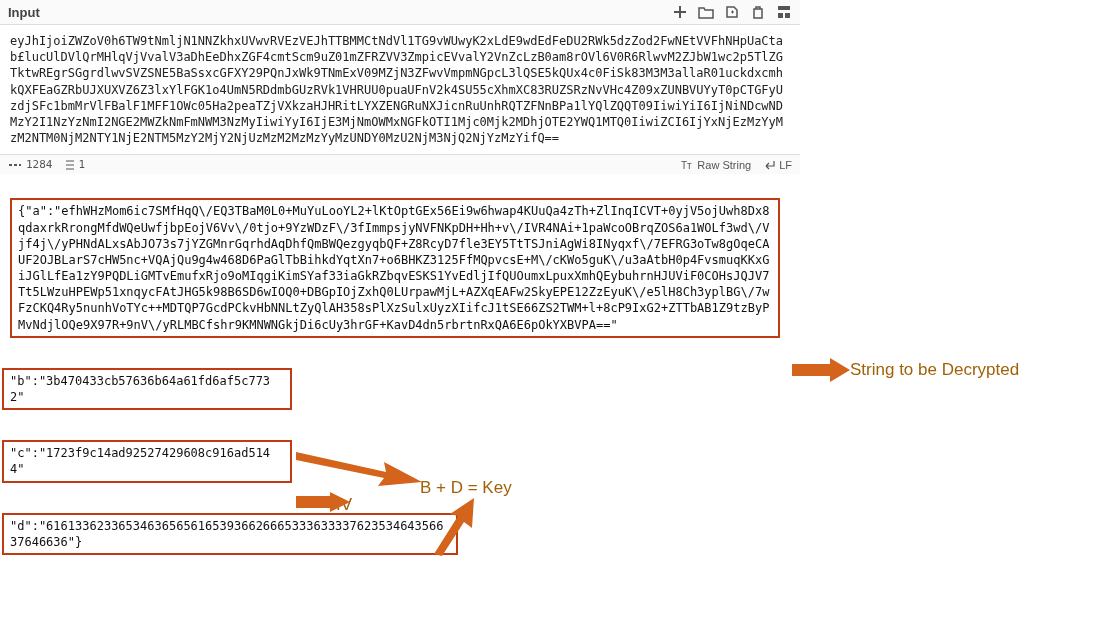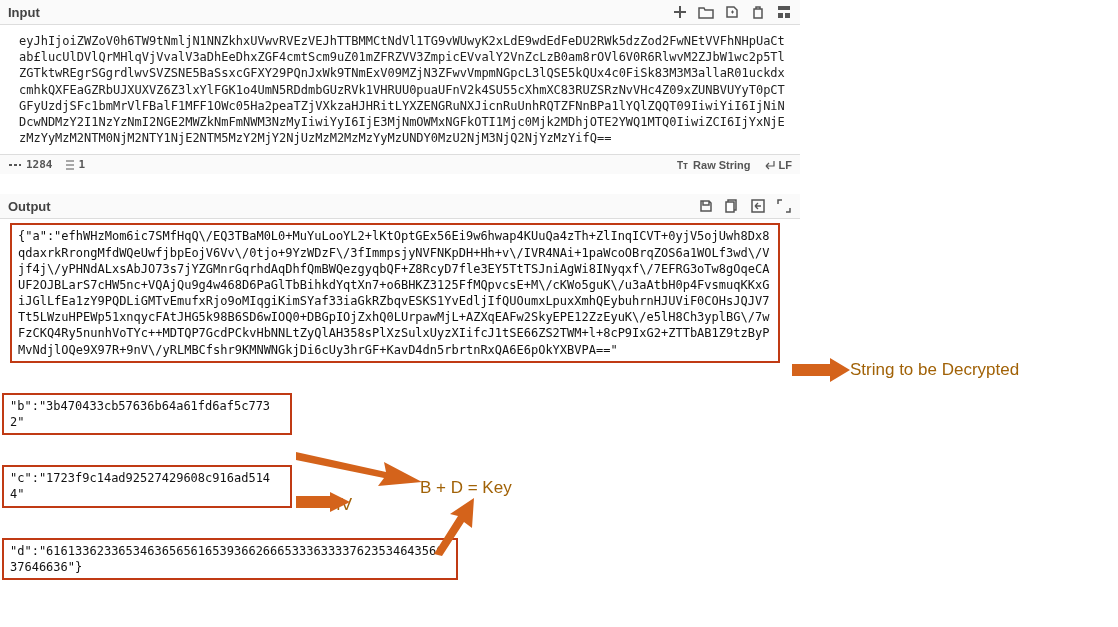--- a/index.html
+++ b/index.html
@@ -33,32 +33,30 @@
   .toolbar .icon { width: 16px; height: 16px; display: inline-flex; align-items:center; justify-content:center; cursor:pointer; color:#555;}
   .input-body {
     font-family: "Lucida Console", Monaco, monospace;
     font-size: 12px;
     line-height: 1.35;
     padding: 8px 10px;
     word-break: break-all;
     white-space: normal;
     color: #222;
     background:#fff;
-    margin-left:9px;
   }
   .status-bar {
     display:flex;
     justify-content:space-between;
     align-items:center;
     padding: 3px 8px;
     border-top:1px solid #ddd;
     background:#fafafa;
     font-size:11px;
     color:#555;
-    font-weight:bold;
   }
   .status-left, .status-right { display:flex; gap:12px; align-items:center;}
   .status-bar .seg { display:flex; gap:4px; align-items:center;}
   .gap { height: 20px; }
   .out-row {
     font-family:"Lucida Console", Monaco, monospace;
     font-size:12px;
     line-height:1.35;
     word-break:break-all;
     padding:3px 6px;
@@ -150,47 +148,20 @@
         <svg width="12" height="10" viewBox="0 0 12 10">
             <path d="M11 1v5H3M3 6l3-3M3 6l3 3" stroke="#555" stroke-width="1.2" fill="none"></path>
           </svg>
         <span>LF</span>
       </span>
     </div>
   </div>
 
   <div class="gap"></div>
 
-  <div class="panel-header">
-    <span class="panel-title">Output</span>
-    <span class="toolbar">
-      <span class="icon">
-        <svg width="14" height="14" viewBox="0 0 14 14">
-            <path d="M2 2h8l2 2v8H2z M4 2v4h6V2" fill="none" stroke="#555" stroke-width="1.5"></path>
-          </svg>
-      </span>
-      <span class="icon">
-        <svg width="14" height="14" viewBox="0 0 14 14">
-            <rect x="3" y="1" width="8" height="10" fill="none" stroke="#555" stroke-width="1.5"></rect>
-            <rect x="1" y="3" width="8" height="10" fill="#fff" stroke="#555" stroke-width="1.5"></rect>
-          </svg>
-      </span>
-      <span class="icon">
-        <svg width="14" height="14" viewBox="0 0 14 14">
-            <rect x="1" y="1" width="12" height="12" fill="none" stroke="#555" stroke-width="1.5"></rect>
-            <path d="M4 7l3-3M4 7l3 3M4 7h6" stroke="#555" stroke-width="1.3" fill="none"></path>
-          </svg>
-      </span>
-      <span class="icon">
-        <svg width="14" height="14" viewBox="0 0 14 14">
-            <path d="M1 5V1h4M13 9v4H9" stroke="#555" stroke-width="1.5" fill="none"></path>
-          </svg>
-      </span>
-    </span>
-  </div>
 
   <div class="out-row a">{"a":"efhWHzMom6ic7SMfHqQ\/EQ3TBaM0L0+MuYuLooYL2+lKtOptGEx56Ei9w6hwap4KUuQa4zTh+ZlInqICVT+0yjV5ojUwh8Dx8qdaxrkRrongMfdWQeUwfjbpEojV6Vv\/0tjo+9YzWDzF\/3fImmpsjyNVFNKpDH+Hh+v\/IVR4NAi+1paWcoOBrqZOS6a1WOLf3wd\/Vjf4j\/yPHNdALxsAbJO73s7jYZGMnrGqrhdAqDhfQmBWQezgyqbQF+Z8RcyD7fle3EY5TtTSJniAgWi8INyqxf\/7EFRG3oTw8gOqeCAUF2OJBLarS7cHW5nc+VQAjQu9g4w468D6PaGlTbBihkdYqtXn7+o6BHKZ3125FfMQpvcsE+M\/cKWo5guK\/u3aAtbH0p4FvsmuqKKxGiJGlLfEa1zY9PQDLiGMTvEmufxRjo9oMIqgiKimSYaf33iaGkRZbqvESKS1YvEdljIfQUOumxLpuxXmhQEybuhrnHJUViF0COHsJQJV7Tt5LWzuHPEWp51xnqycFAtJHG5k98B6SD6wIOQ0+DBGpIOjZxhQ0LUrpawMjL+AZXqEAFw2SkyEPE12ZzEyuK\/e5lH8Ch3yplBG\/7wFzCKQ4Ry5nunhVoTYc++MDTQP7GcdPCkvHbNNLtZyQlAH358sPlXzSulxUyzXIifcJ1tSE66ZS2TWM+l+8cP9IxG2+ZTTbAB1Z9tzByPMvNdjlOQe9X97R+9nV\/yRLMBCfshr9KMNWNGkjDi6cUy3hrGF+KavD4dn5rbrtnRxQA6E6pOkYXBVPA=="</div>
 </div>
 
 <div class="spacer-out"></div>
 <div class="out-row b">"b":"3b470433cb57636b64a61fd6af5c7732"</div>
 <div class="spacer-out"></div>
 <div class="out-row c">"c":"1723f9c14ad92527429608c916ad5144"</div>
 <div class="spacer-out"></div>
 <div class="out-row d">"d":"616133623365346365656165393662666533363333762353464356637646636"}</div>

